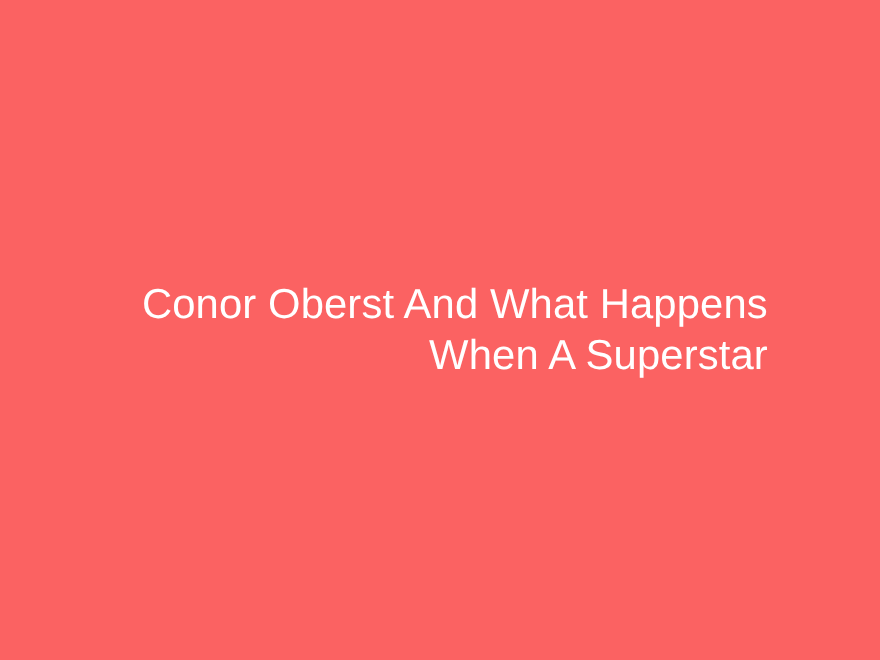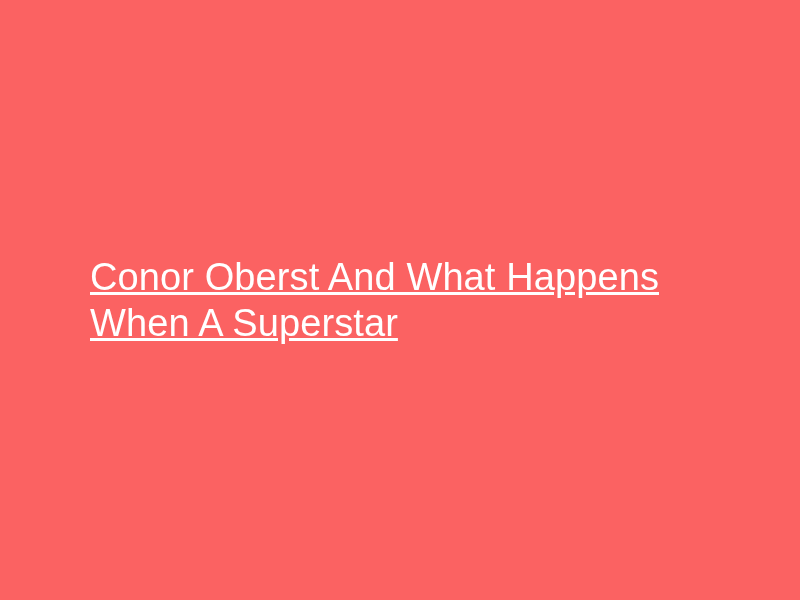--- a/index.html
+++ b/index.html
@@ -24,31 +24,30 @@
     align-items: center;
     justify-content: center;
   }
 
   .title-block {
     width: 620px;
     text-align: center;
   }
 
   .page-title {
-    margin: 0;
+    margin: 12px;
     padding: 0;
     color: #ffffff;
     font-family: "Liberation Sans", sans-serif;
     font-size: 38px;
     line-height: 46px;
     font-weight: 400;
     letter-spacing: 0.1px;
-    text-align: left;
+    text-align: right;
     word-wrap: break-word;
-    text-decoration: underline;
   }
 </style>
 </head>
 <body>
 
 <div class="page">
   <div class="title-block">
     <h1 class="page-title">Conor Oberst And What Happens When A Superstar</h1>
   </div>
 </div>

